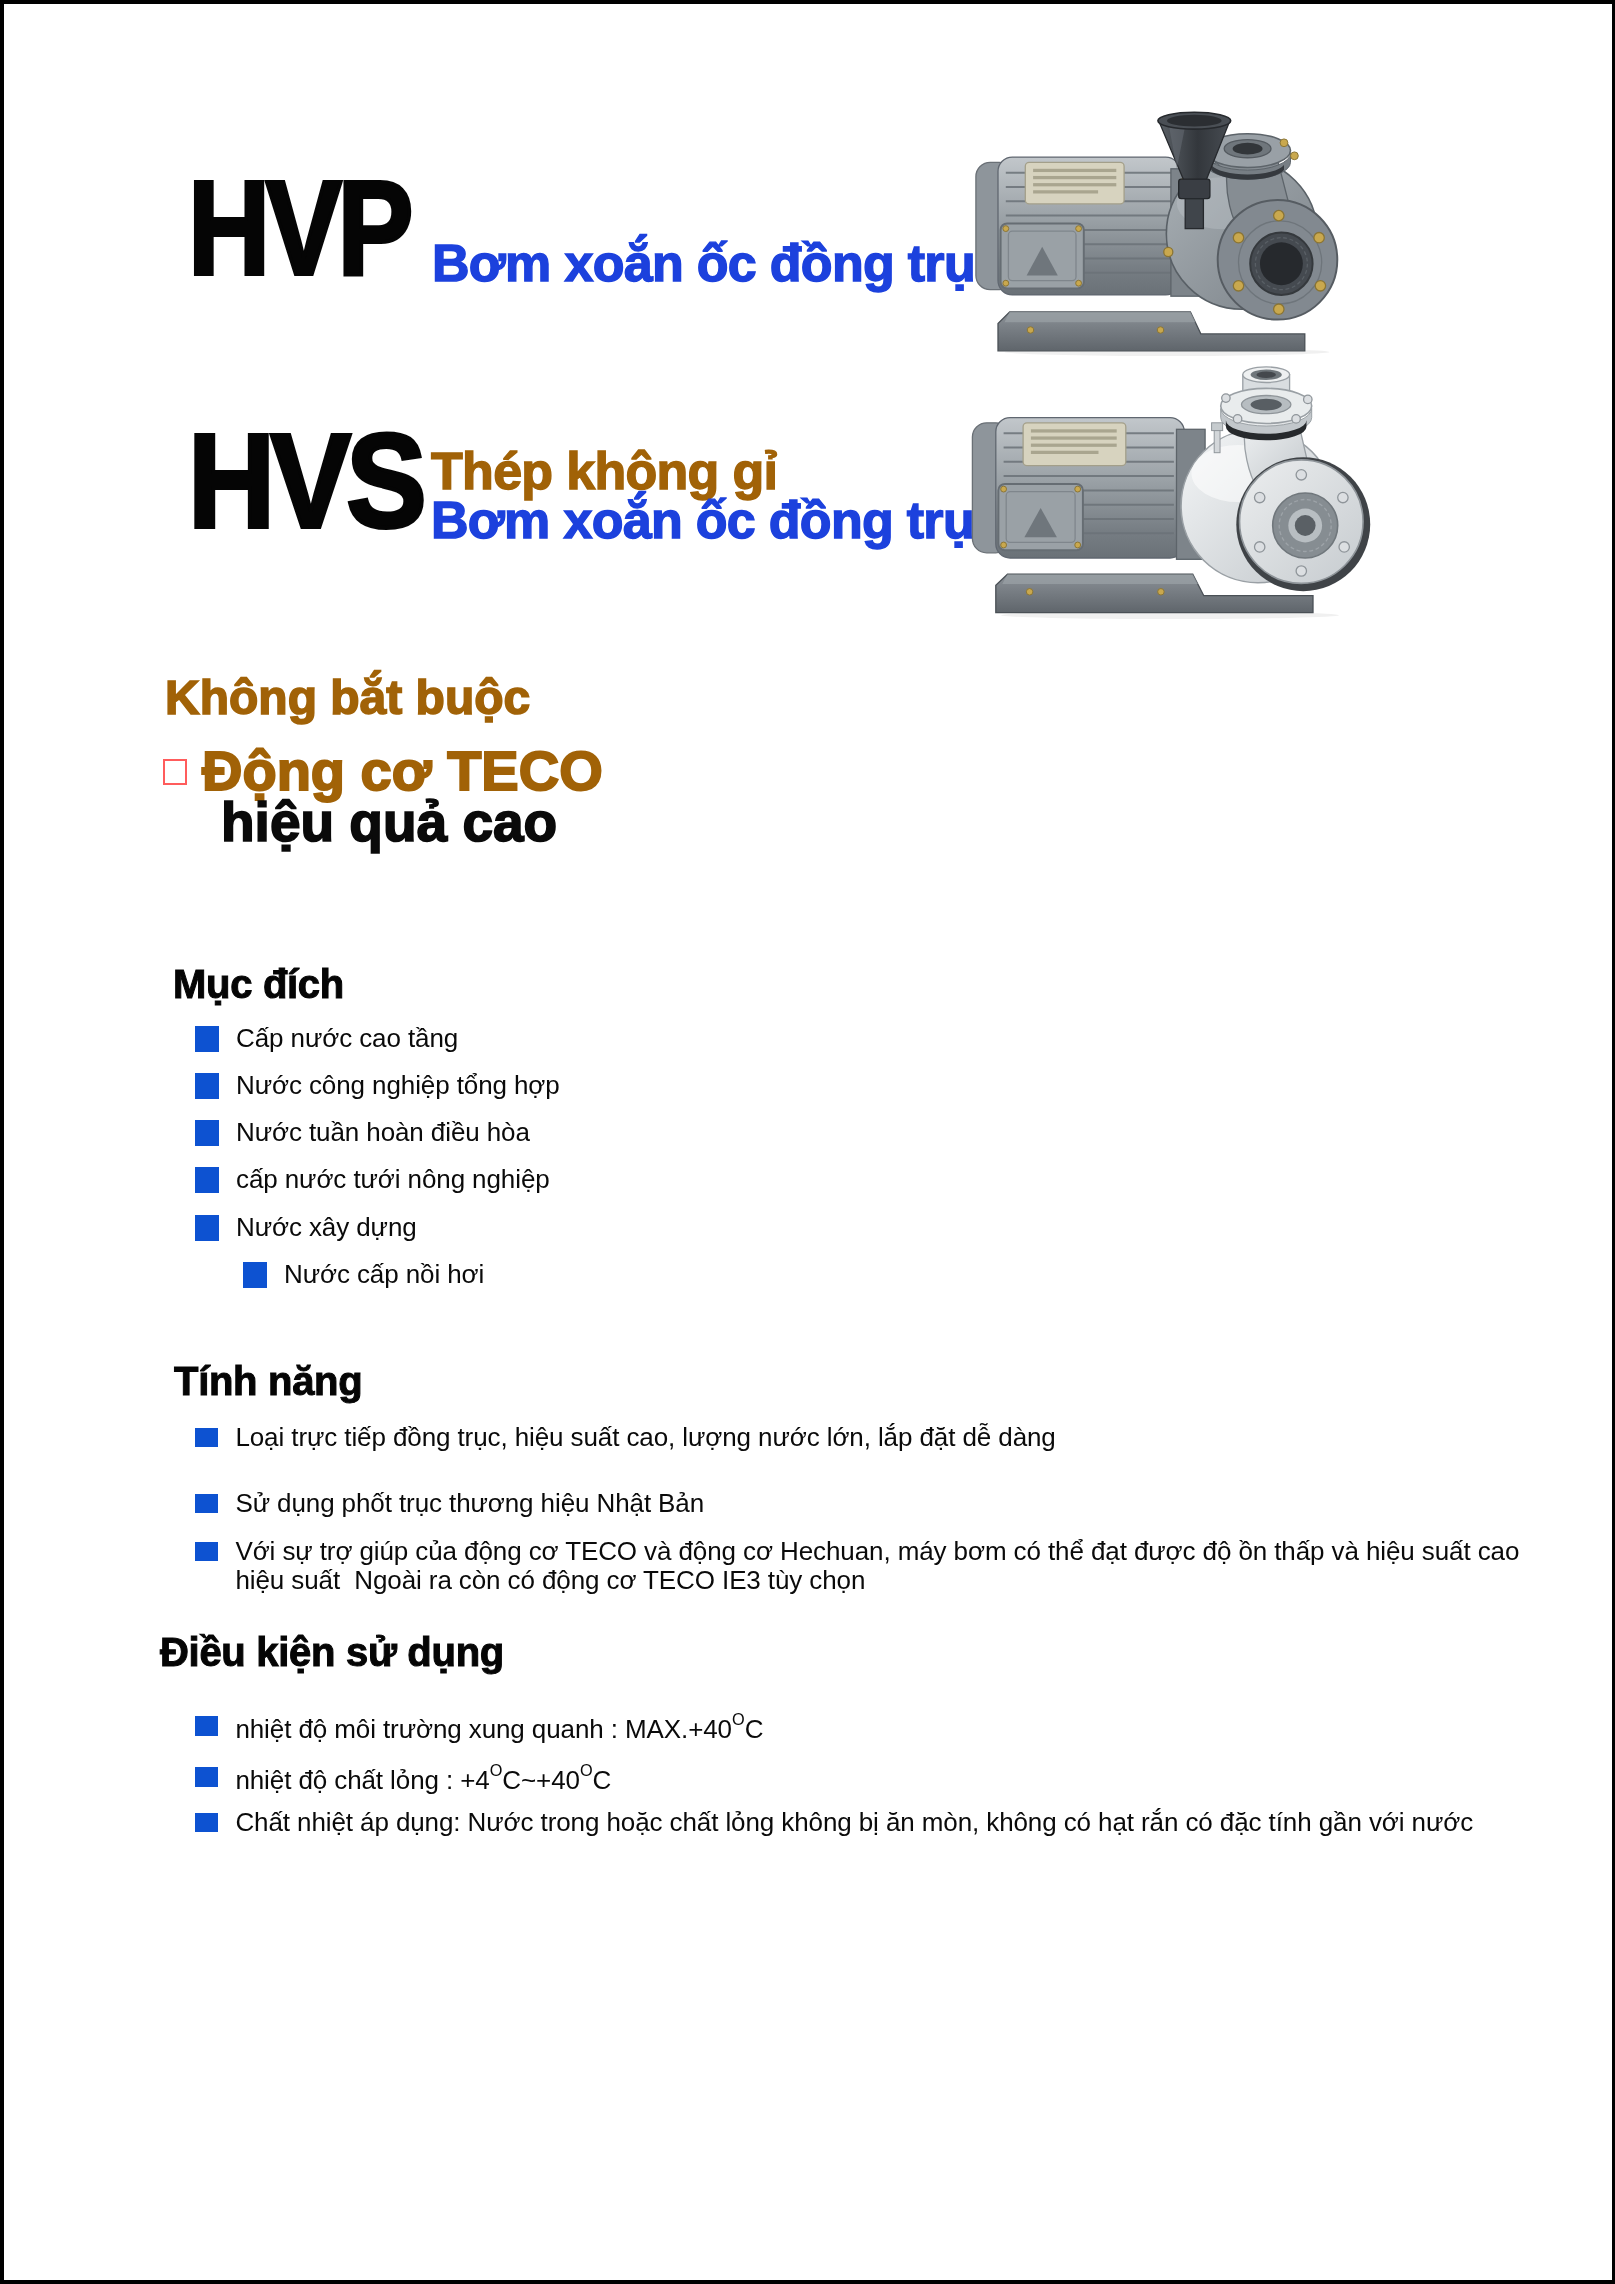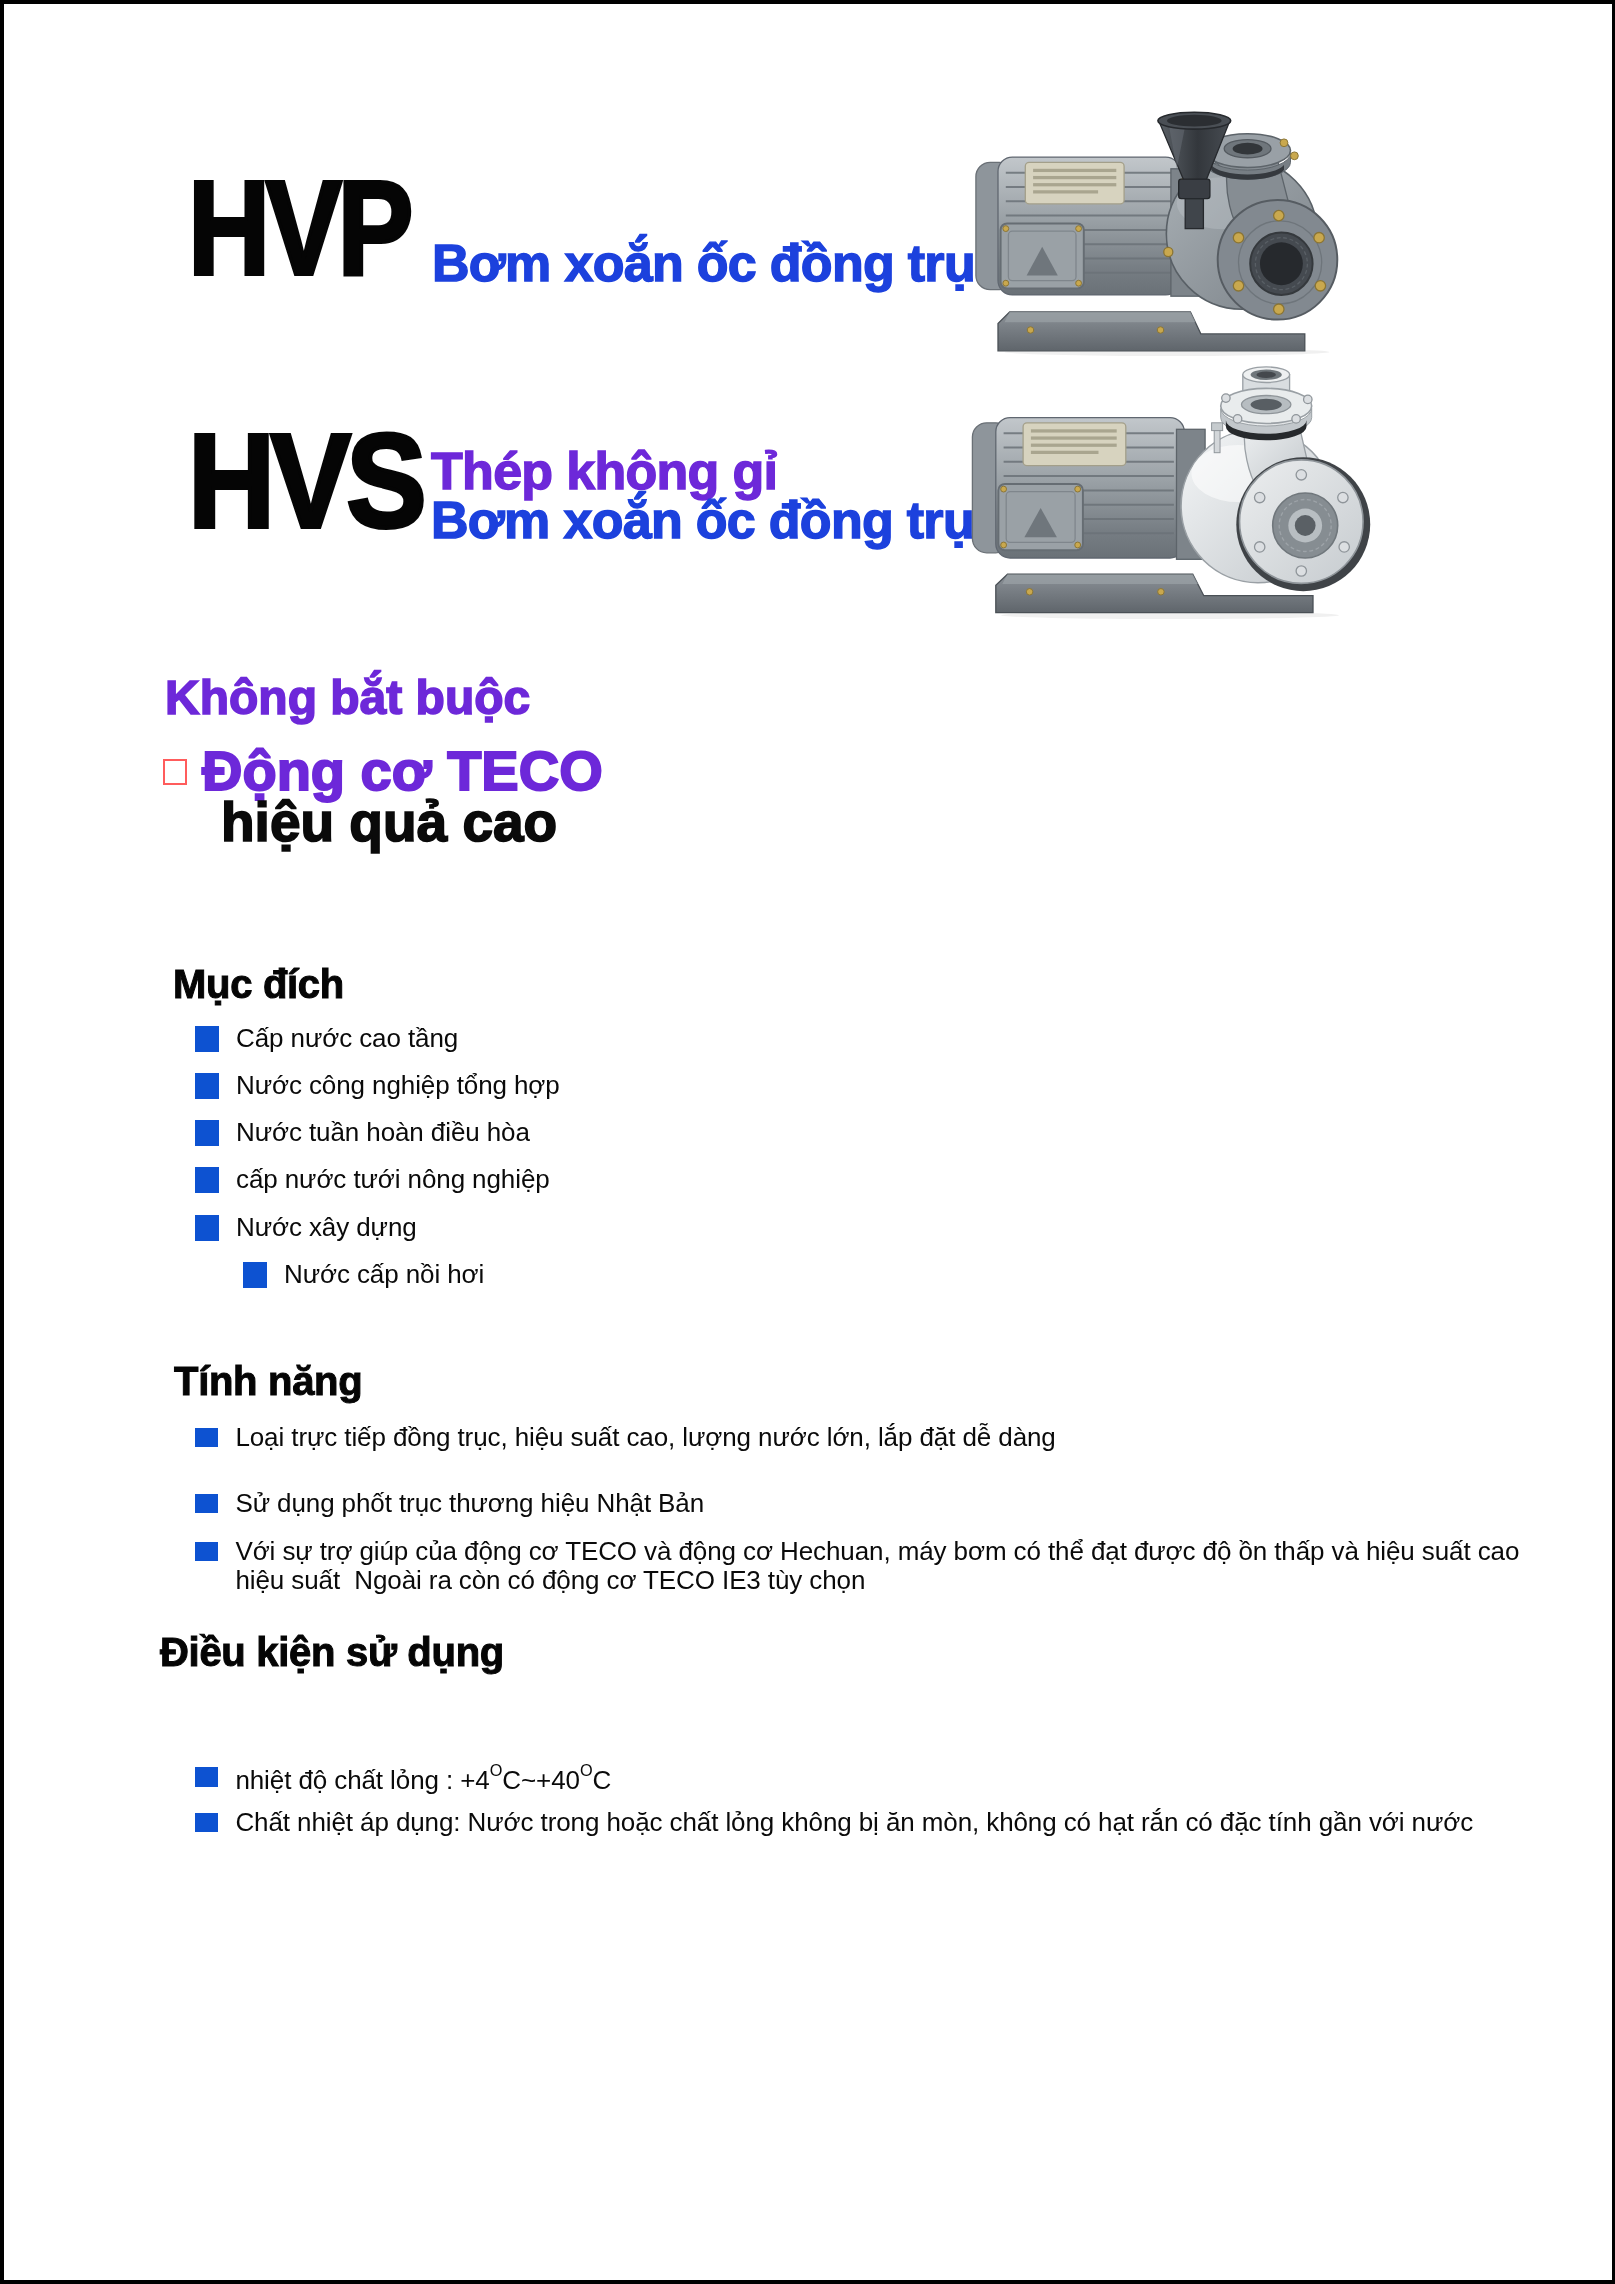--- a/index.html
+++ b/index.html
@@ -28,21 +28,21 @@
   
   .sub{
     font-weight:bold;
     font-size:52px;
     line-height:1.05;
     letter-spacing:-0.7px;
     -webkit-text-stroke:1.4px currentColor;
     white-space:nowrap;
   }
   .blue{color:#1c41dd;}
-  .red{color:#6d28d9;}
+  .red{color:#a16207;}
   .opt-head{
     font-weight:bold;font-size:48px;line-height:1;
     -webkit-text-stroke:1.6px currentColor;white-space:nowrap;
   }
   .opt-label{
     font-weight:bold;font-size:56px;line-height:1;
     -webkit-text-stroke:2px currentColor;white-space:nowrap;
   }
   .opt-sublabel{
     font-weight:bold;font-size:55px;line-height:1;color:#0a0a0a;
@@ -341,20 +341,24 @@
   <div class="abs li multiline" style="left:191px;top:1533px;">
     <span class="bullet small"></span>
     <div>
       <div class="li-text">Với sự trợ giúp của động cơ TECO và động cơ Hechuan, máy bơm có thể đạt được độ ồn thấp và hiệu suất cao</div>
       <div class="li-text">hiệu suất  Ngoài ra còn có động cơ TECO IE3 tùy chọn</div>
     </div>
   </div>
 
   <div class="abs section-title" style="left:156px;top:1628px;">Điều kiện sử dụng</div>
 
+  <div class="abs li" style="left:191px;top:1704px;">
+    <span class="bullet small" style="margin-top:0;"></span>
+    <span class="li-text"><span>nhiệt độ môi trường xung quanh : MAX.+40</span><sup>O</sup><span>C</span></span>
+  </div>
   <div class="abs li" style="left:191px;top:1755px;">
     <span class="bullet small" style="margin-top:0;"></span>
     <span class="li-text"><span>nhiệt độ chất lỏng : +4</span><sup>O</sup><span>C~+40</span><sup>O</sup><span>C</span></span>
   </div>
   <div class="abs li" style="left:191px;top:1804px;">
     <span class="bullet small" style="margin-top:0;"></span>
     <span class="li-text">Chất nhiệt áp dụng: Nước trong hoặc chất lỏng không bị ăn mòn, không có hạt rắn có đặc tính gần với nước</span>
   </div>
 
 </div>

